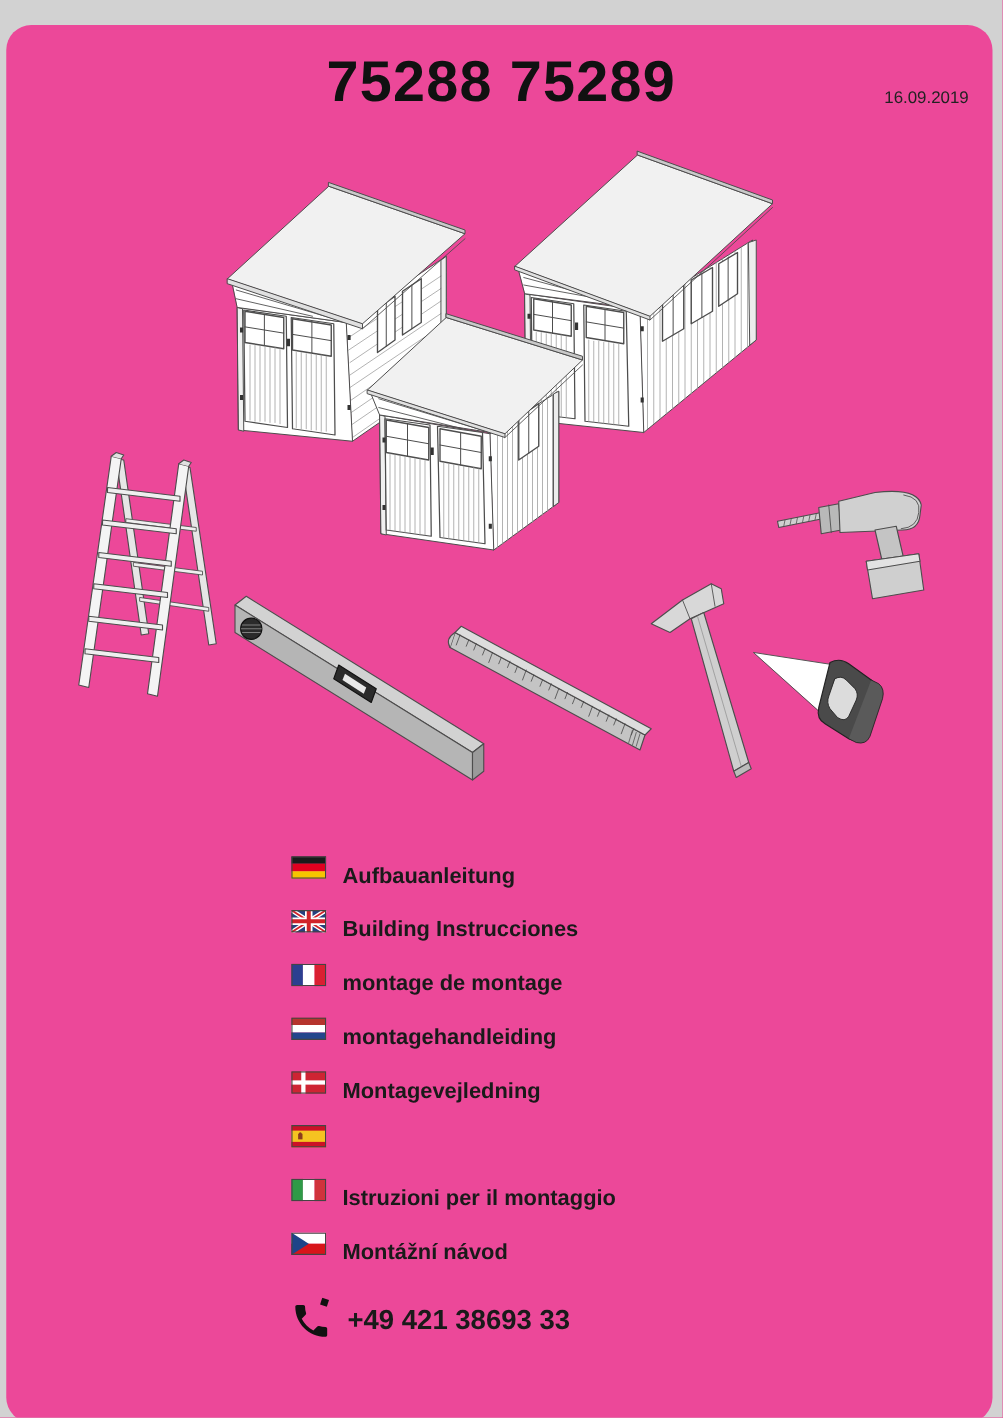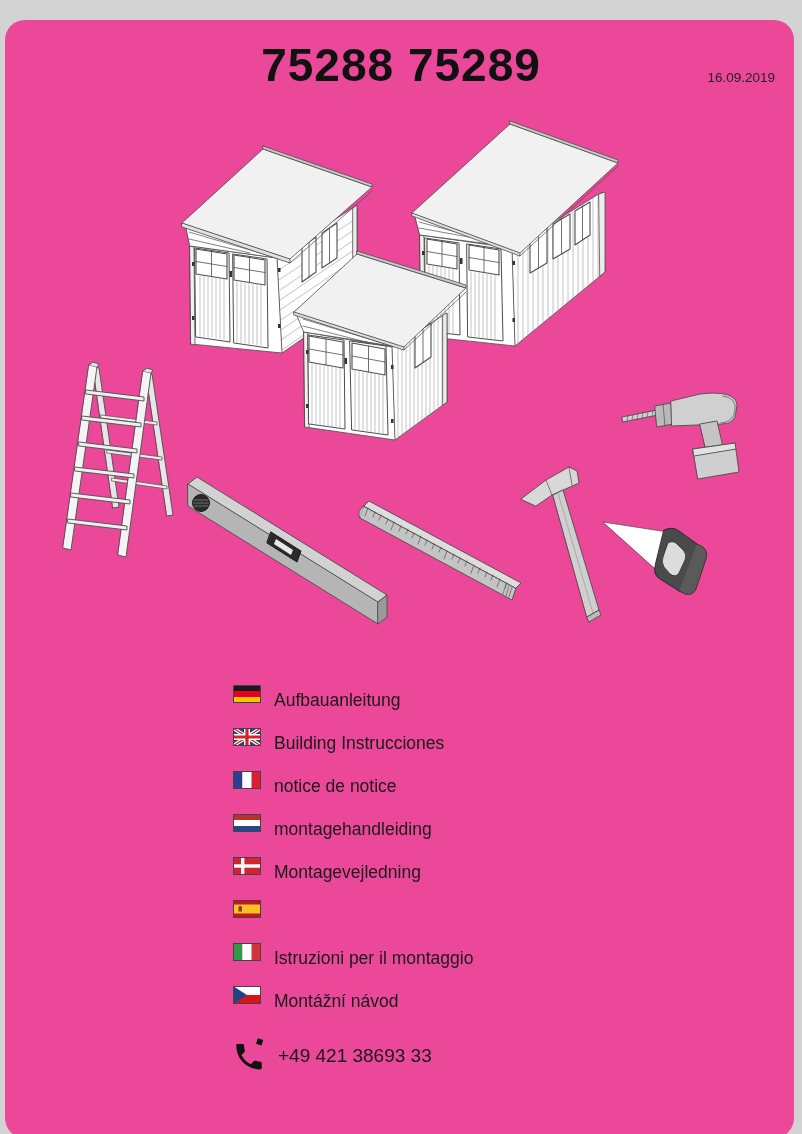--- a/index.html
+++ b/index.html
@@ -26,29 +26,29 @@
     position:absolute;top:14px;right:27px;
     font-size:13.5px;color:#222;margin-top:40px;
   }
   .illustration{position:absolute;left:0;top:0;}
   .lang-row{
     position:absolute;left:233px;height:18px;
     display:flex;align-items:center;gap:13px;
   }
   .flag{flex:0 0 auto;display:block;}
   .lang-label{
-    font-size:17.5px;font-weight:normal;color:#1a1a1a;white-space:nowrap;
+    font-size:17.5px;font-weight:bold;color:#1a1a1a;white-space:nowrap;
     line-height:18px;
     margin-top:12px;
   }
   .phone-row{
     position:absolute;left:232px;top:1022px;height:36px;
     display:flex;align-items:center;gap:12px;
   }
-  .phone-number{font-size:19px;font-weight:normal;color:#1a1a1a;white-space:nowrap;}
+  .phone-number{font-size:22px;font-weight:bold;color:#1a1a1a;white-space:nowrap;}
 </style>
 </head>
 <body>
 
 <div class="page">
 <div class="content">
 
   <svg class="illustration" width="802" height="660" viewBox="0 0 802 660" fill="none" stroke-linecap="round" stroke-linejoin="round">
 
     <g stroke="#4d4d4d" stroke-width="0.8">
@@ -265,21 +265,21 @@
     <span class="lang-label">Building Instrucciones</span>
   </div>
 
   <div class="lang-row" style="top:755px">
     <svg class="flag" width="28" height="18" viewBox="0 0 28 18">
       <rect x="0" width="9.33" height="18" fill="#2b3f90"></rect>
           <rect x="9.33" width="9.34" height="18" fill="#ffffff"></rect>
           <rect x="18.67" width="9.33" height="18" fill="#da2032"></rect>
       <rect x="0.5" y="0.5" width="27" height="17" fill="none" stroke="#444" stroke-width="1"></rect>
     </svg>
-    <span class="lang-label">notice de notice</span>
+    <span class="lang-label">montage de montage</span>
   </div>
 
   <div class="lang-row" style="top:798px">
     <svg class="flag" width="28" height="18" viewBox="0 0 28 18">
       <rect x="0" y="0" width="28" height="6" fill="#b5342d"></rect>
           <rect x="0" y="6" width="28" height="6" fill="#ffffff"></rect>
           <rect x="0" y="12" width="28" height="6" fill="#24468c"></rect>
       <rect x="0.5" y="0.5" width="27" height="17" fill="none" stroke="#444" stroke-width="1"></rect>
     </svg>
     <span class="lang-label">montagehandleiding</span>

